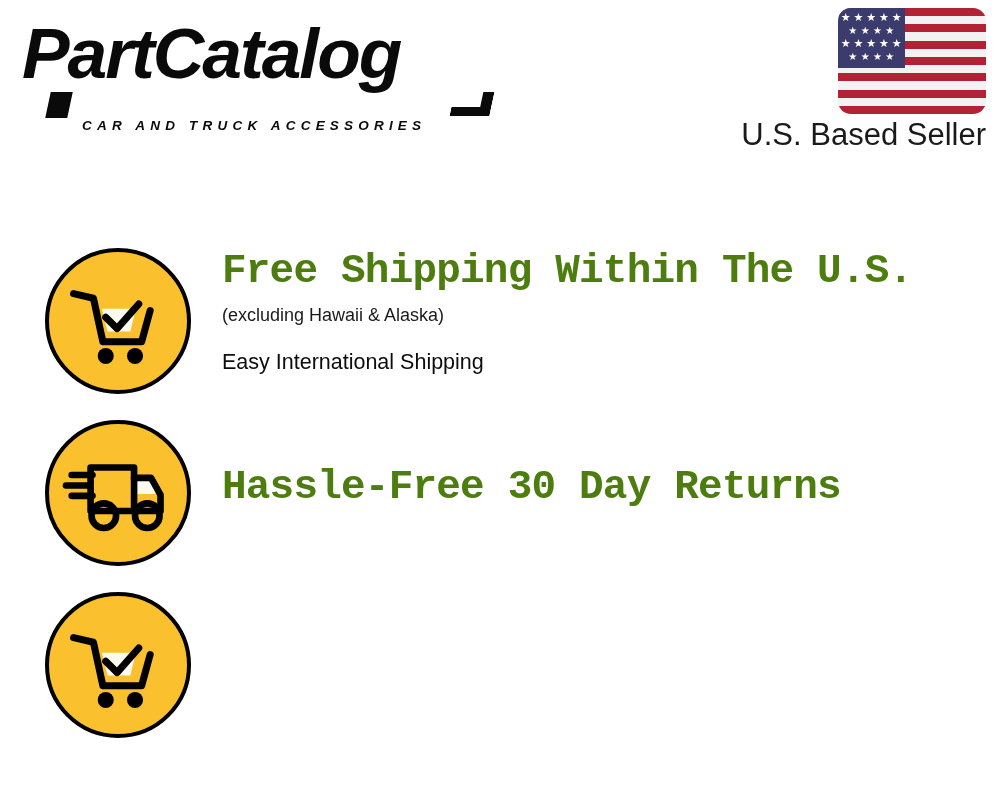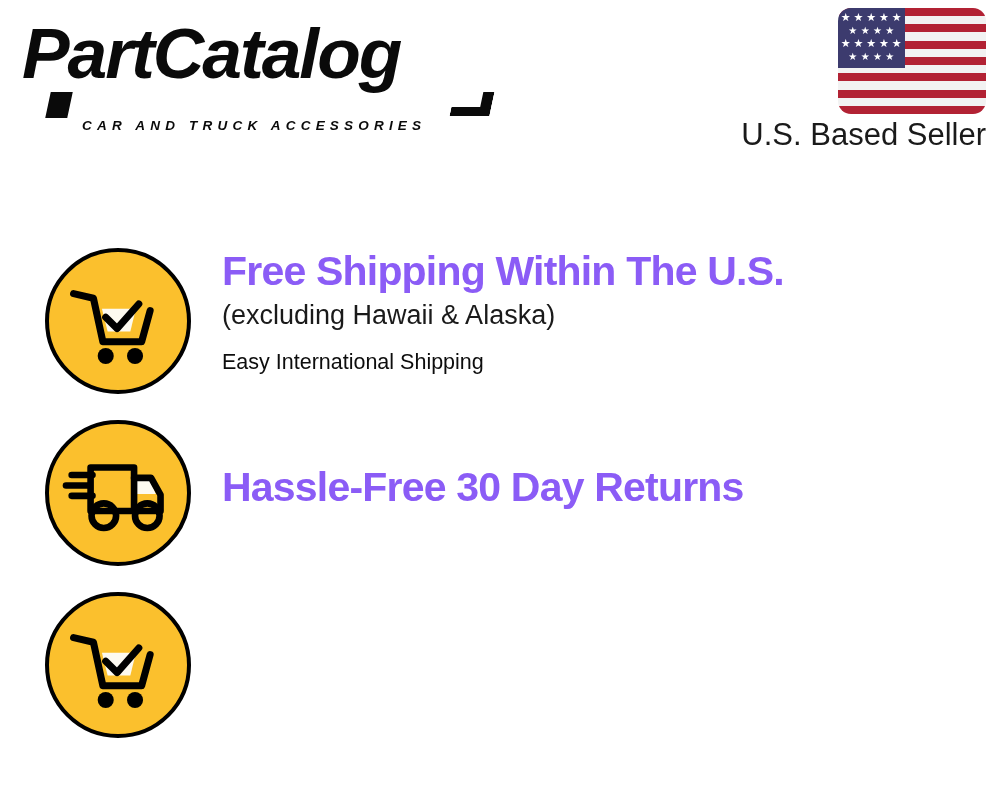--- a/index.html
+++ b/index.html
@@ -166,32 +166,32 @@
   }
 
   .feature-text {
     position: absolute;
     left: 222px;
     top: 0;
     width: 760px;
   }
 
   .headline {
-    font-family: Liberation Sans, sans-serif;
+    font-family: Liberation Mono, monospace;
     font-weight: bold;
     font-size: 41px;
     line-height: 46px;
     letter-spacing: -0.8px;
-    color: #8b5cf6;
+    color: #4d7c0f;
     white-space: nowrap;
   }
   .subline {
     font-family: "Liberation Sans", sans-serif;
     font-weight: normal;
-    font-size: 27px;
+    font-size: 18px;
     line-height: 31px;
     color: #1a1a1a;
     margin-top: 6px;
     white-space: nowrap;
   }
   .subhead {
     font-family: "Liberation Sans", sans-serif;
     font-weight: normal;
     font-size: 21.5px;
     line-height: 28px;

